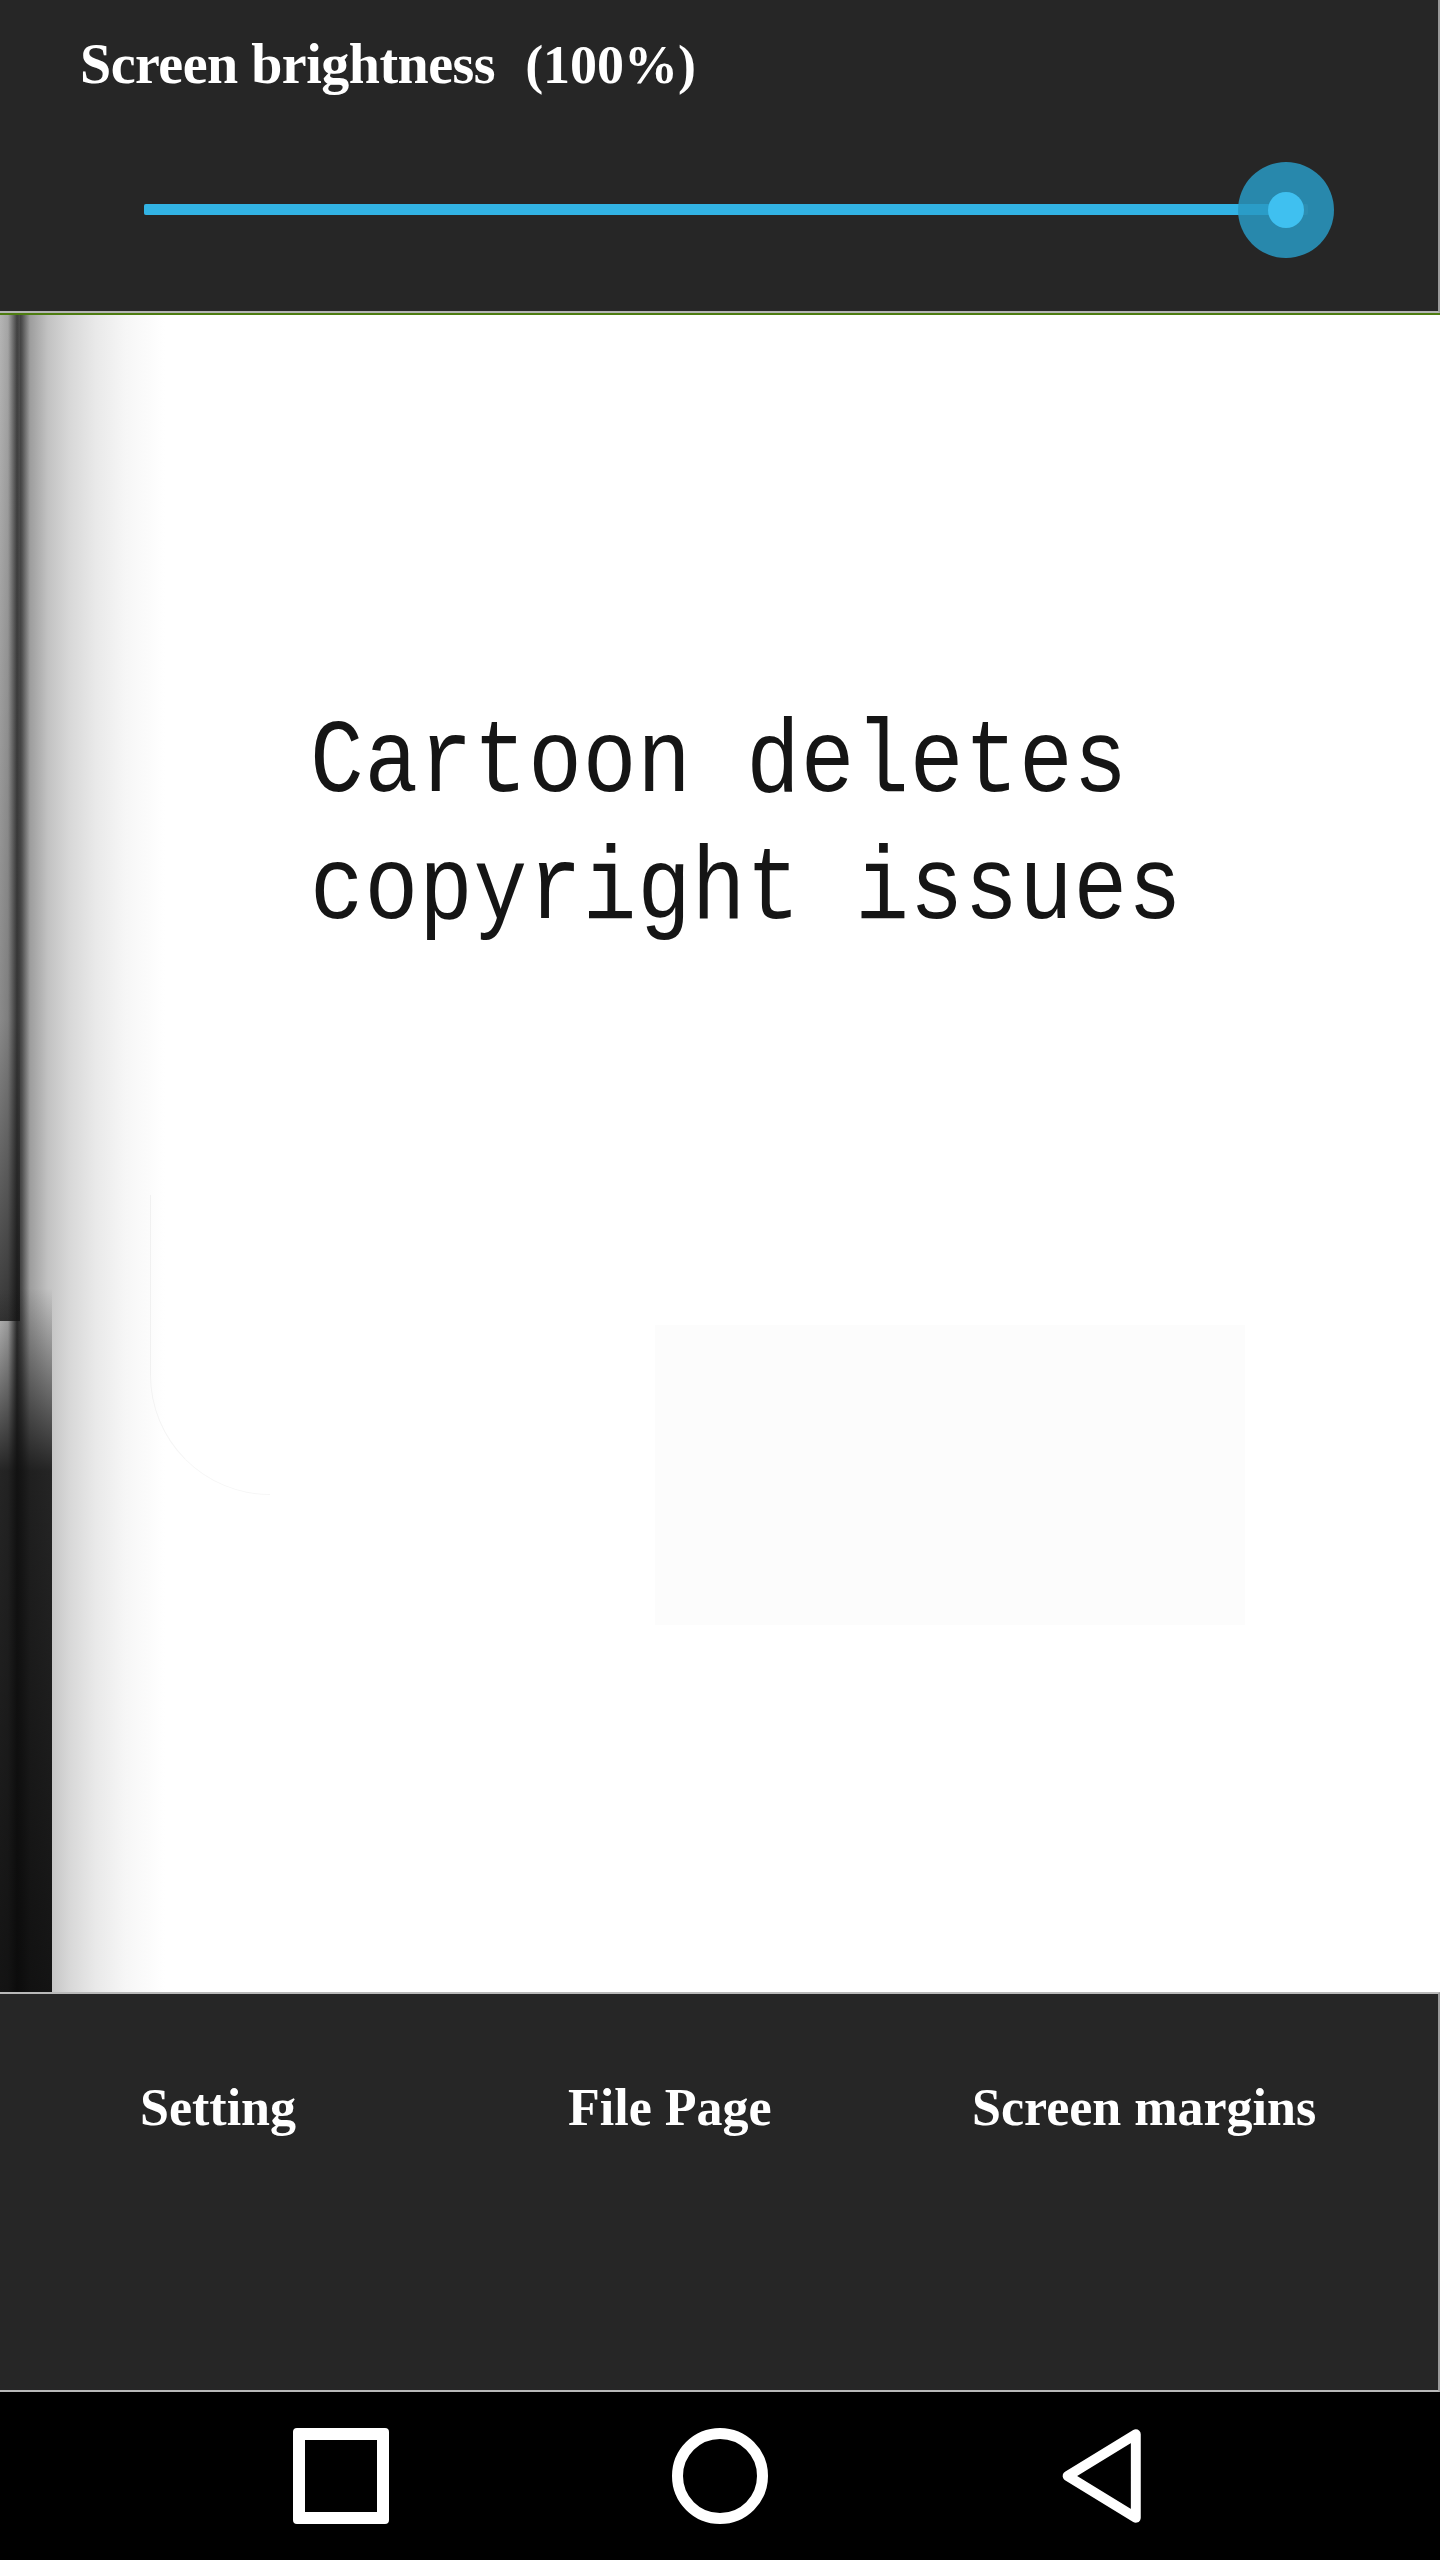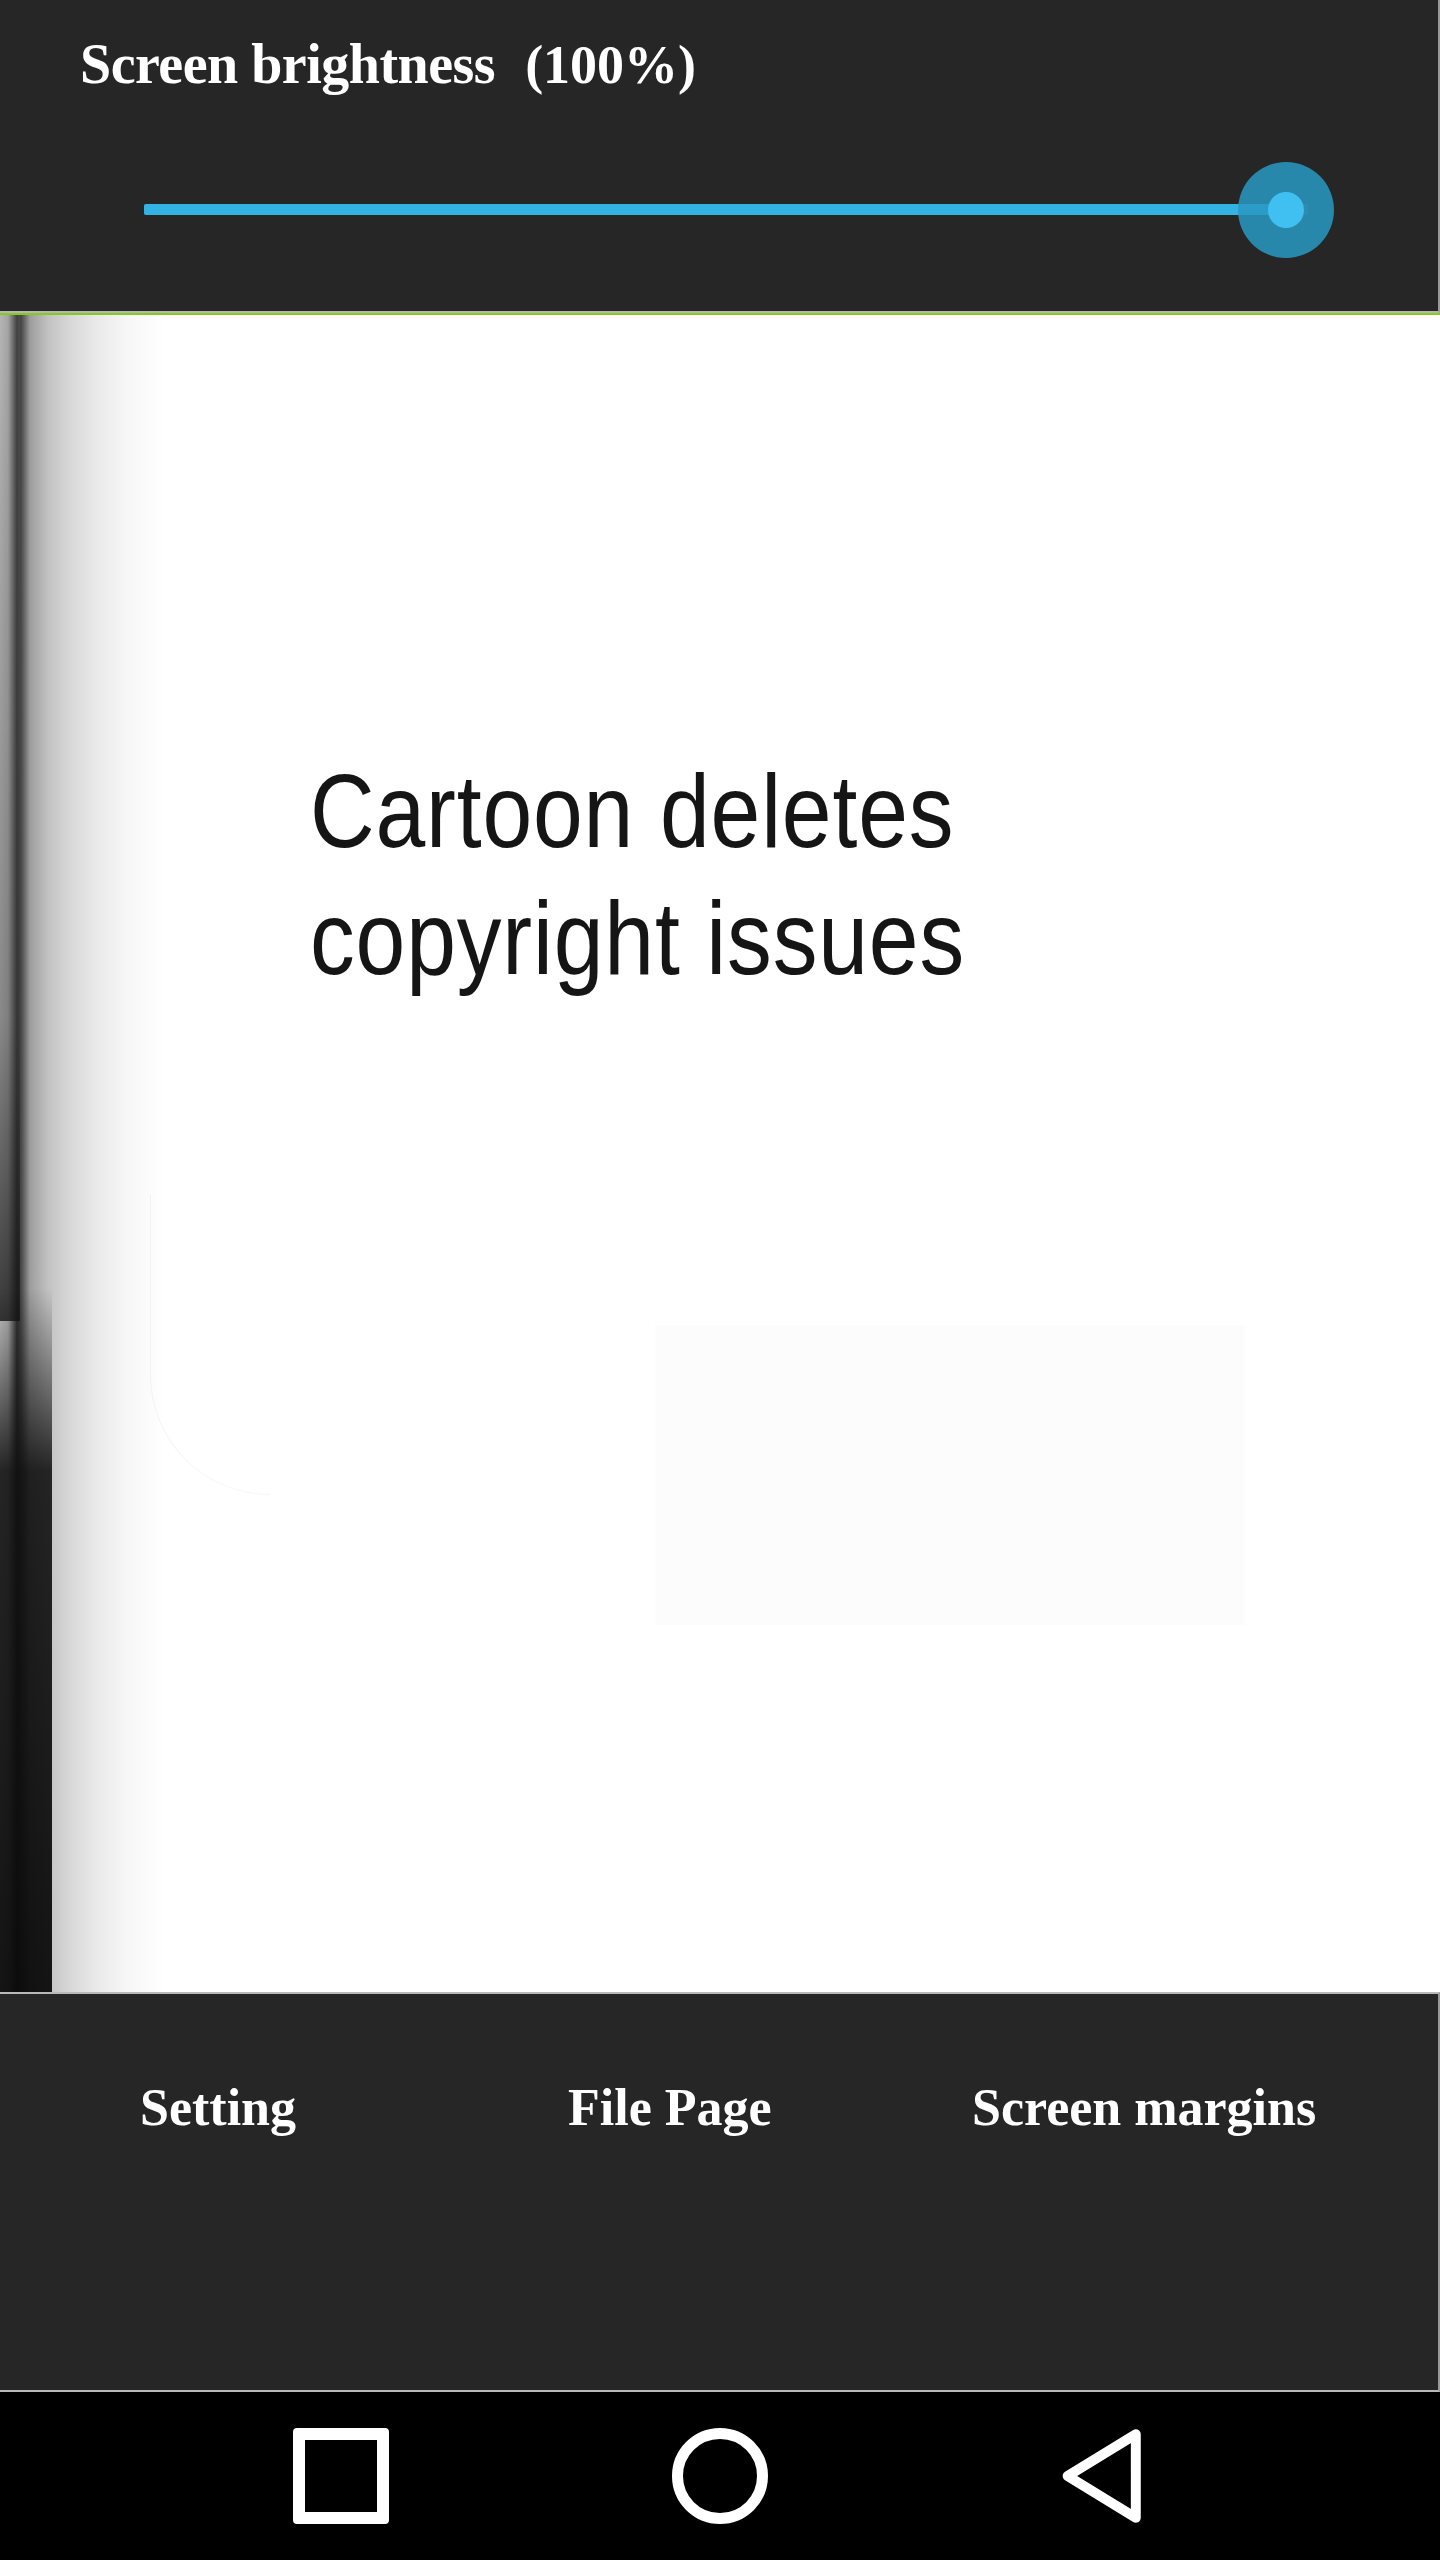--- a/index.html
+++ b/index.html
@@ -6,21 +6,21 @@
   * { margin:0; padding:0; box-sizing:border-box; }
   html, body {
     width:1440px; height:2560px;
     background:#000;
     font-family:"Liberation Serif", "DejaVu Serif", serif;
     overflow:hidden;
   }
   #screen {
     position:relative;
     width:1440px; height:2560px;
-    background:#84cc16;
+    background:#4d7c0f;
   }
 
   
   #brightness-panel {
     position:absolute; left:0; top:0;
     width:1440px; height:313px;
     background:#262626;
     border-right:2px solid #9a9a9a;
     border-bottom:2px solid #b5b5b5;
   }
@@ -126,25 +126,24 @@
   }
   #page-faint-patch {
     position:absolute; left:655px; top:1010px;
     width:590px; height:300px;
     background:#fcfcfc;
   }
   #page-text {
     position:absolute;
     left:310px; top:385px;
     width:960px;
-    font-family:Liberation Sans, sans-serif;
+    font-family:Liberation Mono, monospace;
     font-stretch:condensed;
     color:#151515;
     font-weight:300;
-    margin-top:48px;
   }
   .page-line {
     font-size:104px;
     line-height:1.22;
     letter-spacing:1px;
     white-space:nowrap;
     transform:scaleX(0.86);
     transform-origin:left center;
   }
 

